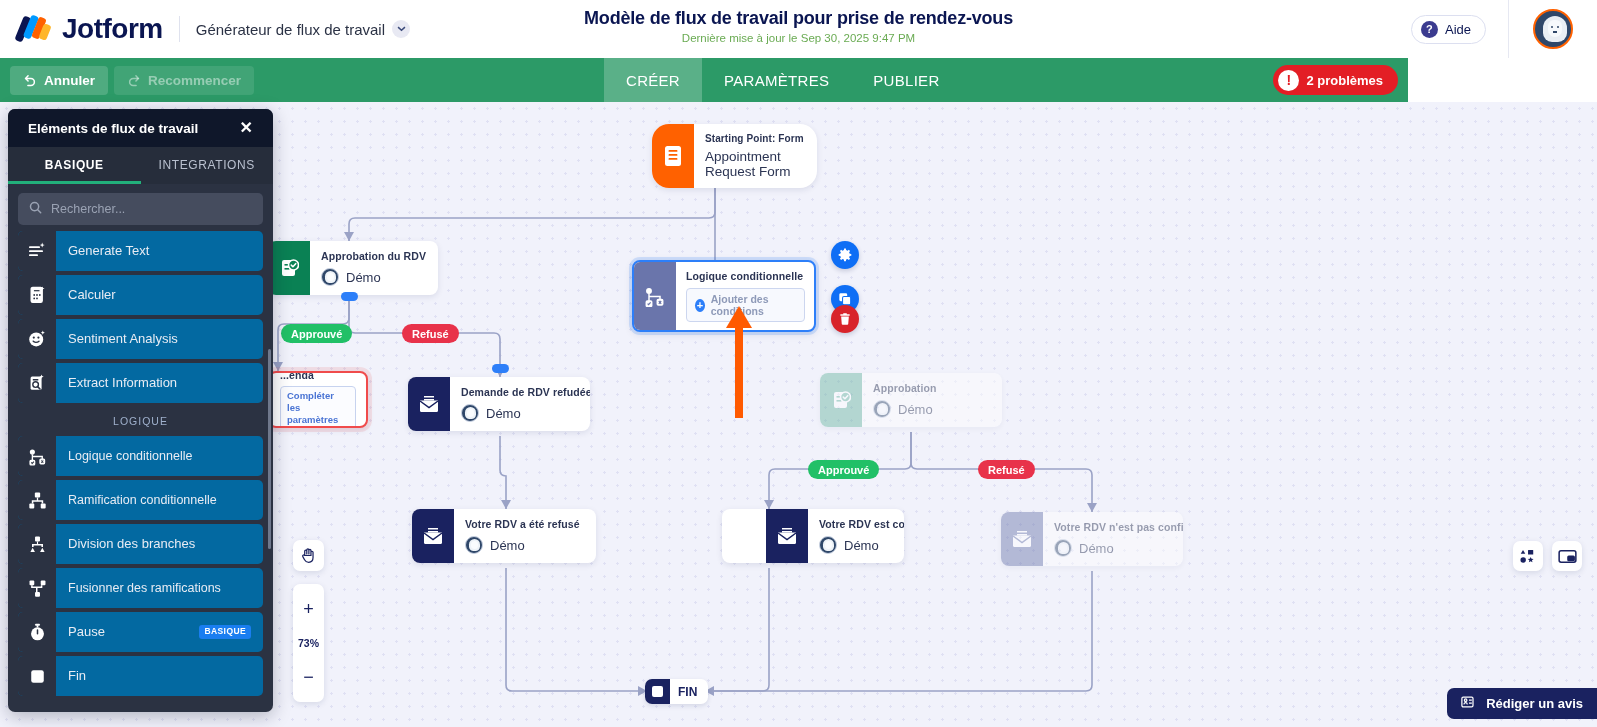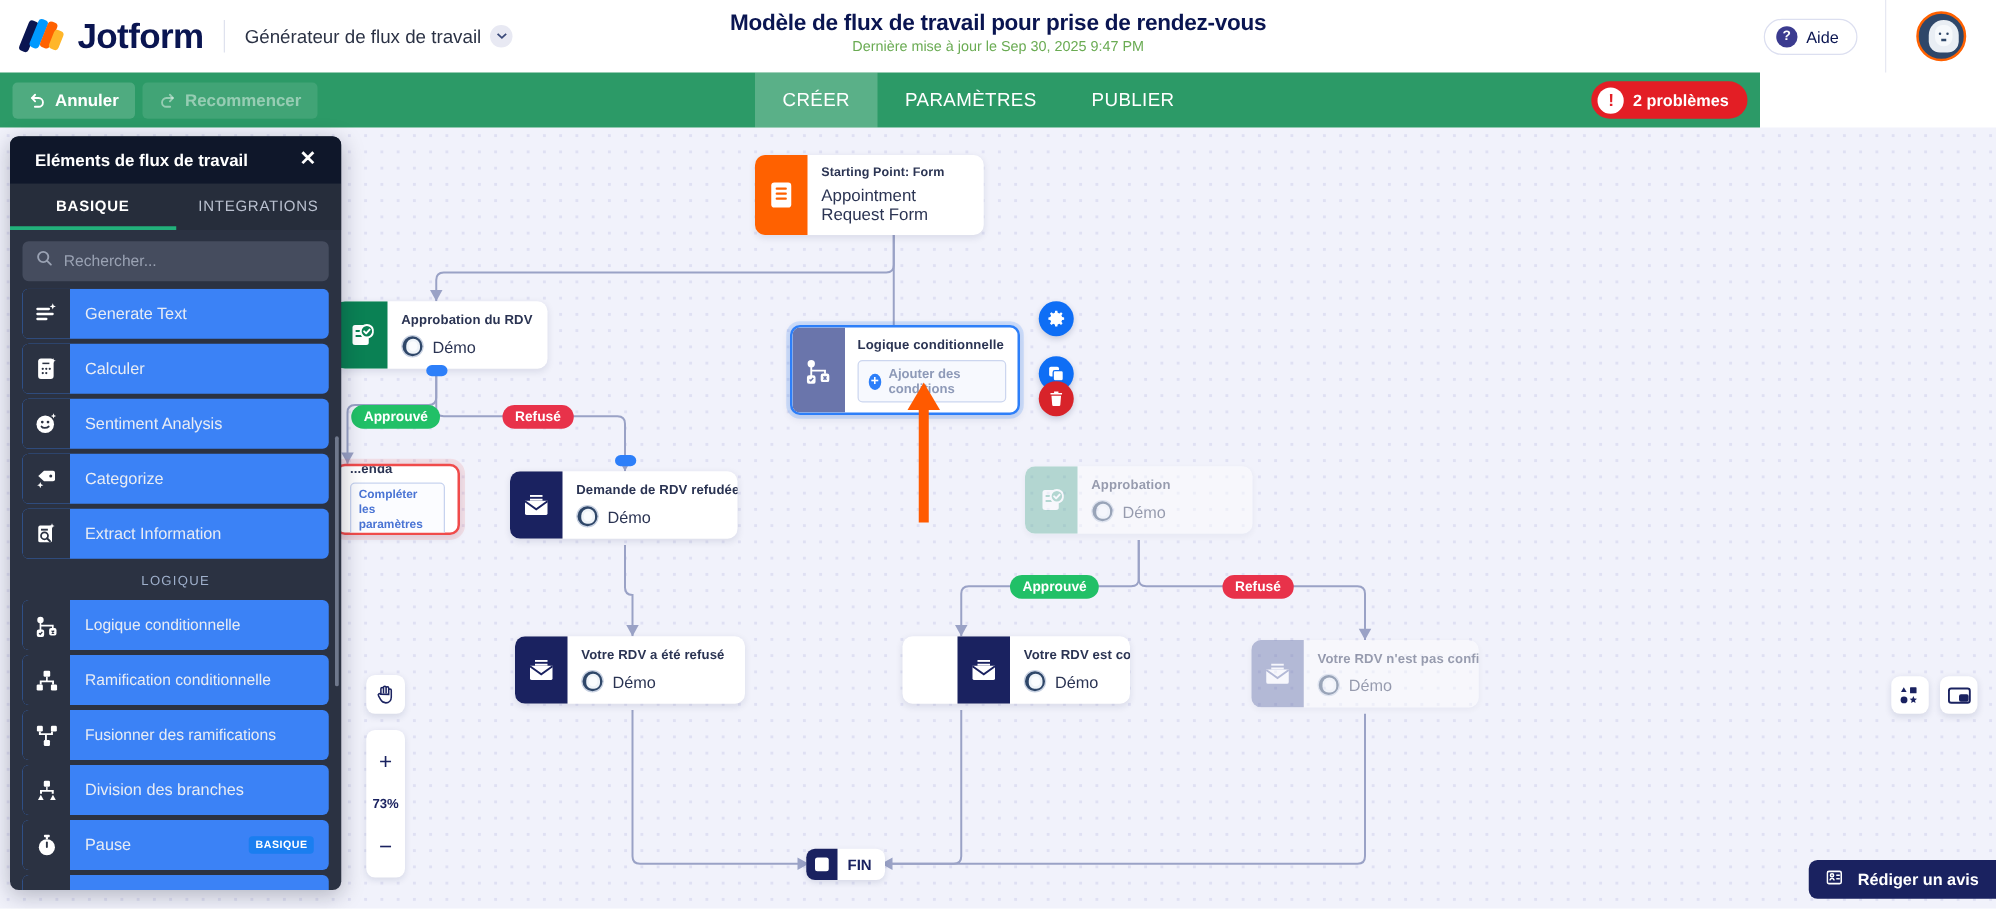--- a/index.html
+++ b/index.html
@@ -108,21 +108,21 @@
   .node .nsub { display: flex; align-items: center; gap: 7px; font-size: 13px; color: #2b3453; }
   .mini-av {
     width: 18px; height: 18px; border-radius: 50%; background: #2f4769;
     border: 1.5px solid #c9d2e2; position: relative; overflow: hidden; flex: 0 0 18px;
   }
   .mini-av::before { content: ""; position: absolute; left: 3px; top: 2px; width: 11px; height: 12px; background: #eef3f8; border-radius: 6px 6px 5px 5px; }
   .mini-av::after { content: ""; position: absolute; left: 5px; top: 4px; width: 7px; height: 8px; background: #fafcfe; border-radius: 4px; }
 
   .node.dim { opacity: 0.45; }
 
-  .node-start { left: 604px; top: 124px; width: 183px; }
+  .node-start { left: 652px; top: 124px; width: 165px; border-radius: 17px; }
   .node-start .ico { background: #ff6100; }
   .node-start .body { gap: 5px; }
   .node-start .ntitle { font-size: 10px; }
   .node-start .nsub { font-size: 13.5px; }
 
   .node-approb1 { left: 268px; top: 241px; width: 170px; }
   .node-approb1 .ico { background: #0a8154; }
 
   .node-agenda { left: 268px; top: 371px; width: 100px; height: 57px; border: 2px solid #f04b4b; box-shadow: 0 0 0 4px rgba(240,75,75,0.12), 0 2px 6px rgba(20,30,80,0.1); }
   .node-agenda .body { padding: 8px 10px; gap: 5px; }
@@ -242,21 +242,21 @@
     padding: 7px 11px;
   }
   .search-box input {
     background: transparent; border: none; outline: none; color: #cfd5e1; font-size: 12.5px;
     font-family: "Liberation Sans", sans-serif; width: 100%;
   }
   .search-box input::placeholder { color: #9aa2b3; }
   .panel-list { flex: 1; overflow: hidden; position: relative; padding: 0 10px 10px; }
   .pitem {
     display: flex; align-items: stretch; margin-bottom: 4px; border-radius: 5px; overflow: hidden;
-    cursor: pointer; background: #3b82f6; height: 40px;
+    cursor: pointer; background: #0369a1; height: 40px;
   }
   .pitem .pico {
     width: 38px; flex: 0 0 38px; background: #2b3242; display: flex; align-items: center; justify-content: center;
     color: #fff;
   }
   .pitem .plabel {
     display: flex; align-items: center; padding: 0 12px; color: #e8ecf4; font-size: 13px;
     flex: 1; line-height: 1.15;
   }
   .pitem.two .plabel { font-size: 12.5px; }
@@ -670,30 +670,20 @@
               <circle cx="8.2" cy="9.4" r="7" fill="#fff"></circle>
               <circle cx="5.8" cy="7.6" r="1.1" fill="#2b3242"></circle>
               <circle cx="10.4" cy="7.6" r="1.1" fill="#2b3242"></circle>
               <path d="M5.2,11.2c0.8,1.5 4.2,1.5 5.8,0" stroke="#2b3242" stroke-width="1.4" fill="none" stroke-linecap="round"></path>
               <path d="M14.8,0.6l0.6,1.5 1.5,0.6 -1.5,0.6 -0.6,1.5 -0.6,-1.5 -1.5,-0.6 1.5,-0.6z" fill="#fff"></path>
             </svg>
         </span>
         <span class="plabel">Sentiment Analysis</span>
       </div>
 
-      <div class="pitem">
-        <span class="pico">
-          <svg width="18" height="18" viewBox="0 0 18 18">
-              <path d="M7.2,2.6h7.2a1.6,1.6 0 0 1 1.6,1.6v5.2a1.6,1.6 0 0 1 -1.6,1.6H7.2l-4.6,-4.2z" fill="#fff"></path>
-              <circle cx="12.6" cy="6.8" r="1.2" fill="#2b3242"></circle>
-              <path d="M4.2,11.6l0.7,1.8 1.8,0.7 -1.8,0.7 -0.7,1.8 -0.7,-1.8 -1.8,-0.7 1.8,-0.7z" fill="#fff"></path>
-            </svg>
-        </span>
-        <span class="plabel">Categorize</span>
-      </div>
 
       <div class="pitem">
         <span class="pico">
           <svg width="18" height="18" viewBox="0 0 18 18">
               <rect x="2.6" y="2.4" width="11" height="13.4" rx="1.5" fill="#fff"></rect>
               <rect x="4.8" y="5" width="5.5" height="1.5" fill="#2b3242"></rect>
               <circle cx="7.6" cy="10.6" r="2.8" fill="none" stroke="#2b3242" stroke-width="1.4"></circle>
               <path d="M9.6,12.6 L12,15" stroke="#2b3242" stroke-width="1.6" stroke-linecap="round"></path>
               <path d="M13.6,0.6l0.6,1.5 1.5,0.6 -1.5,0.6 -0.6,1.5 -0.6,-1.5 -1.5,-0.6 1.5,-0.6z" fill="#fff"></path>
             </svg>
@@ -723,46 +713,46 @@
           <svg width="19" height="19" viewBox="0 0 20 20" fill="#fff">
               <rect x="7.2" y="1.6" width="5.6" height="5.2" rx="1.1"></rect>
               <rect x="1.4" y="13.2" width="5.2" height="5.2" rx="1.1"></rect>
               <rect x="13.4" y="13.2" width="5.2" height="5.2" rx="1.1"></rect>
               <path d="M9.3,6.8v3H4v3.4h1.6V11.4h8.8v1.8H16V9.8h-5.3v-3z"></path>
             </svg>
         </span>
         <span class="plabel">Ramification conditionnelle</span>
       </div>
 
+      <div class="pitem">
+        <span class="pico">
+          <svg width="19" height="19" viewBox="0 0 20 20" fill="#fff">
+              <rect x="7.4" y="1.6" width="5.2" height="5.2" rx="1.1"></rect>
+              <path d="M9.4,6.8v2.6H4.2v3.2H5.9V11h8.2v1.6h1.7V9.4H10.6V6.8z"></path>
+              <path d="M4.9,13.4l-2.4,4.4h4.8z"></path>
+              <path d="M15.1,13.4l-2.4,4.4h4.8z"></path>
+            </svg>
+        </span>
+        <span class="plabel">Division des branches</span>
+      </div>
+
       <div class="pitem two">
         <span class="pico">
           <svg width="19" height="19" viewBox="0 0 20 20" fill="#fff">
               <rect x="1.6" y="1.6" width="5" height="5" rx="1.1"></rect>
               <rect x="13.4" y="1.6" width="5" height="5" rx="1.1"></rect>
               <rect x="7.4" y="13.6" width="5.2" height="5.2" rx="1.1"></rect>
               <path d="M3.3,6.6v2.9h5.1v4.1h1.6V9.5h5.1V6.6h-1.6v1.3H4.9V6.6z"></path>
             </svg>
         </span>
         <span class="plabel">Fusionner des ramifications</span>
       </div>
 
       <div class="pitem">
         <span class="pico">
-          <svg width="19" height="19" viewBox="0 0 20 20" fill="#fff">
-              <rect x="7.4" y="1.6" width="5.2" height="5.2" rx="1.1"></rect>
-              <path d="M9.4,6.8v2.6H4.2v3.2H5.9V11h8.2v1.6h1.7V9.4H10.6V6.8z"></path>
-              <path d="M4.9,13.4l-2.4,4.4h4.8z"></path>
-              <path d="M15.1,13.4l-2.4,4.4h4.8z"></path>
-            </svg>
-        </span>
-        <span class="plabel">Division des branches</span>
-      </div>
-
-      <div class="pitem">
-        <span class="pico">
           <svg width="19" height="19" viewBox="0 0 20 20">
               <circle cx="10" cy="11.4" r="6.8" fill="#fff"></circle>
               <rect x="7.6" y="0.8" width="4.8" height="2.1" rx="0.6" fill="#fff"></rect>
               <rect x="9.1" y="2.4" width="1.8" height="2.2" fill="#fff"></rect>
               <rect x="9.2" y="6.6" width="1.6" height="5.4" rx="0.8" fill="#2b3242"></rect>
             </svg>
         </span>
         <span class="plabel">
           <span>Pause</span>
           <span class="newtag">BASIQUE</span>

